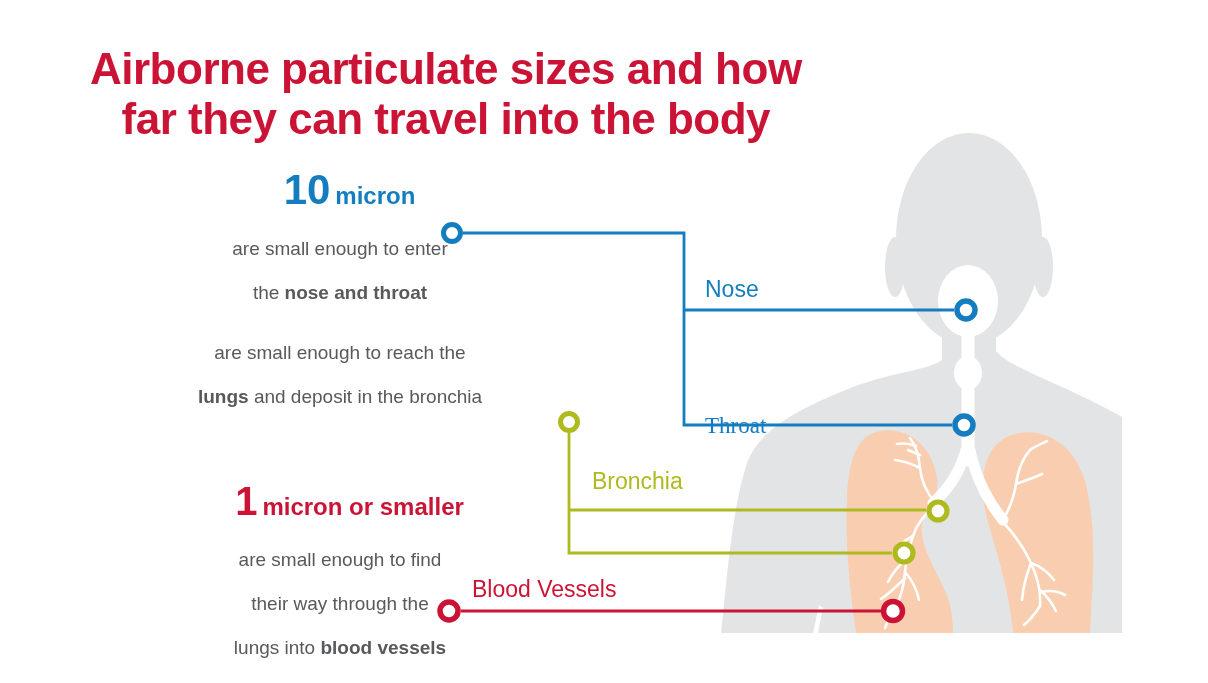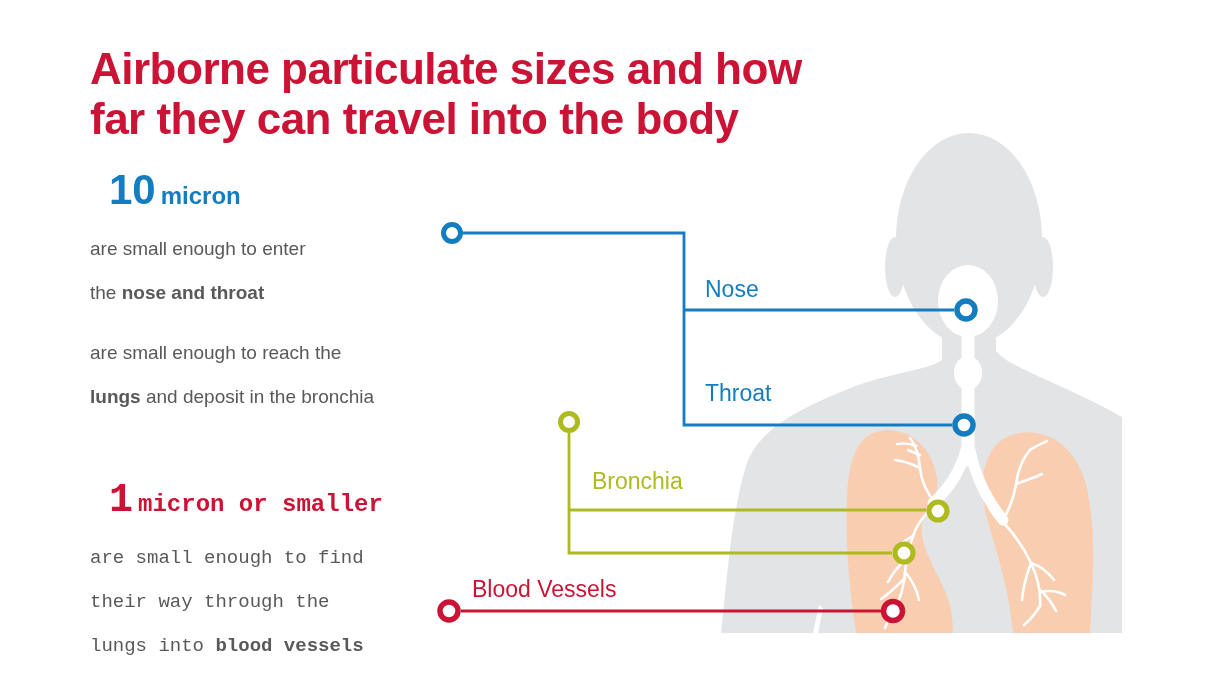--- a/index.html
+++ b/index.html
@@ -12,20 +12,21 @@
   }
   * { margin: 0; padding: 0; box-sizing: border-box; }
   html, body { background: #fff; }
   .canvas {
     position: relative;
     width: 1184px;
     height: 683px;
     background: #ffffff;
     overflow: hidden;
     font-family: "Liberation Sans", sans-serif;
+    text-align: center;
   }
   svg.figure { position: absolute; left: 0; top: 0; }
 
   
   .fill-body  { fill: var(--body_gray, #e3e4e6); }
   .fill-lung  { fill: var(--lung_peach, #f9ceb0); }
   .fill-white { fill: #ffffff; }
   .airway     { stroke: #ffffff; fill: none; stroke-linecap: round; }
   .tree path  { stroke: #ffffff; stroke-width: 2.6; fill: none; stroke-linecap: round; }
   .ln-blue  { stroke: var(--blue, #147dbf);  stroke-width: 2.8; fill: none; }
@@ -53,33 +54,33 @@
     color: var(--text_gray, #58595b);
     white-space: pre-line;
     margin-top: 8px;
   }
   .block .body-text .bold { font-weight: bold; }
 
   #block-10  { top: 167px; }
   #block-10 .heading  { font-size: 42px; line-height: 46px; color: var(--blue, #147dbf); }
   #block-25  { top: 323px; }
   #block-25 .heading  { font-size: 40px; line-height: 45px; color: var(--olive, #aeba1e); }
-  #block-1   { top: 478px; font-family: Liberation Mono, monospace; }
+  #block-1   { top: 478px; }
   #block-1 .heading   { font-size: 40px; line-height: 46px; color: var(--red, #cb1335); }
 
   .organ-label {
     position: absolute;
     font-size: 23px; line-height: 27px;
     white-space: nowrap;
   }
   .organ-label.c-blue  { color: var(--blue, #147dbf); }
   .organ-label.c-olive { color: var(--olive, #aeba1e); }
   .organ-label.c-red   { color: var(--red, #cb1335); }
   #label-nose          { left: 705px; top: 276px; }
-  #label-throat        { left: 705px; top: 380px; }
+  #label-throat        { left: 705px; top: 412px; font-family: Liberation Serif, serif; }
   #label-bronchia      { left: 592px; top: 468px; }
   #label-bronchioles   { left: 592px; top: 519px; }
   #label-blood-vessels { left: 472px; top: 576px; }
 </style>
 </head>
 <body>
 
 <div class="canvas">
 
   <svg class="figure" width="1208" height="683" viewBox="0 0 1208 683">

